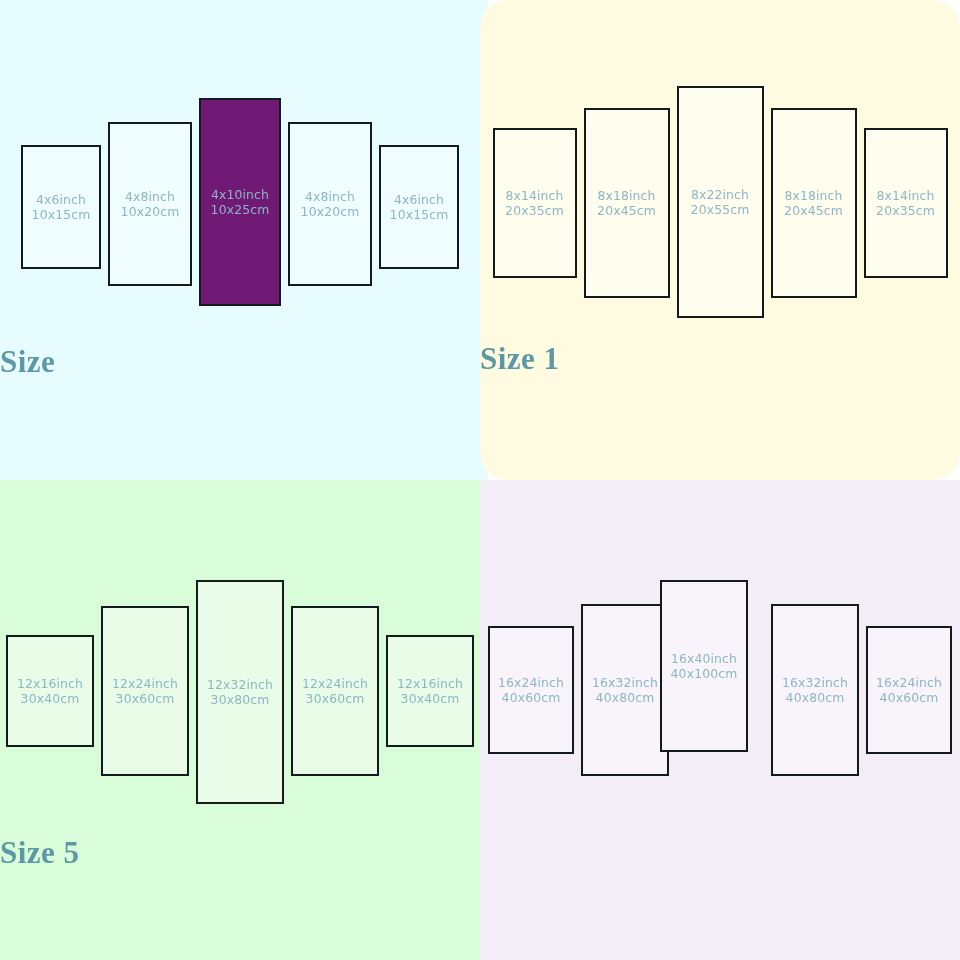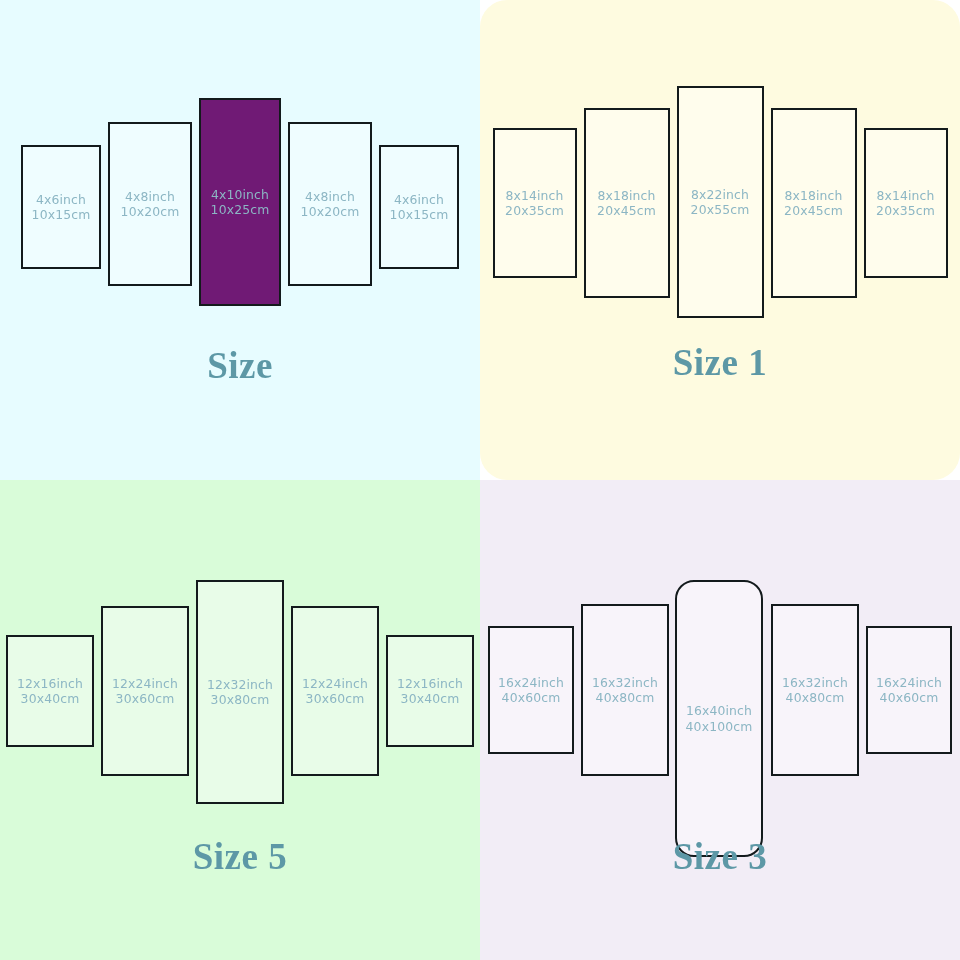--- a/index.html
+++ b/index.html
@@ -37,33 +37,33 @@
     line-height:15.5px;
     letter-spacing:0.15px;
     white-space:nowrap;
     font-family:"DejaVu Sans", sans-serif;
     font-weight:400;
   }
   .panel-label .ln{display:block;}
   .quad-title{
     position:absolute;
     left:0;width:480px;
-    text-align:center;
+    text-align:left;
     color:#5d98a6;
     font-family:"Liberation Serif", serif;
     font-weight:700;
-    font-size:37px;
+    font-size:31px;
     letter-spacing:0.5px;
   }
 </style>
 </head>
 <body>
 
 <div id="chart">
-    <div class="quadrant" style="background: rgb(231, 252, 255);">
+    <div class="quadrant" style="background: rgb(231, 252, 255); padding-left: 8px;">
       <div class="panel" style="position: absolute; left: 21px; top: 145px; width: 80px; height: 124px; background: rgb(239, 253, 255);">
         <div class="panel-label">
           <span class="ln">4x6inch</span>
           <span class="ln">10x15cm</span>
         </div>
       </div>
       <div class="panel" style="position: absolute; left: 108px; top: 122px; width: 84px; height: 164px; background: rgb(239, 253, 255);">
         <div class="panel-label">
           <span class="ln">4x8inch</span>
           <span class="ln">10x20cm</span>
@@ -161,33 +161,32 @@
           <span class="ln">16x24inch</span>
           <span class="ln">40x60cm</span>
         </div>
       </div>
       <div class="panel" style="position: absolute; left: 101px; top: 124px; width: 88px; height: 172px; background: rgb(248, 244, 250);">
         <div class="panel-label">
           <span class="ln">16x32inch</span>
           <span class="ln">40x80cm</span>
         </div>
       </div>
-      <div class="panel" style="position: absolute; left: 195px; top: 100px; width: 88px; height: 277px; background: rgb(248, 244, 250); border-radius: 19px;">
+      <div class="panel" style="position: absolute; left: 180px; top: 100px; width: 88px; height: 172px; background: rgb(248, 244, 250);">
         <div class="panel-label">
           <span class="ln">16x40inch</span>
           <span class="ln">40x100cm</span>
         </div>
       </div>
       <div class="panel" style="position: absolute; left: 291px; top: 124px; width: 88px; height: 172px; background: rgb(248, 244, 250);">
         <div class="panel-label">
           <span class="ln">16x32inch</span>
           <span class="ln">40x80cm</span>
         </div>
       </div>
       <div class="panel" style="position: absolute; left: 386px; top: 146px; width: 86px; height: 128px; background: rgb(248, 244, 250);">
         <div class="panel-label">
           <span class="ln">16x24inch</span>
           <span class="ln">40x60cm</span>
         </div>
       </div>
-      <div class="quad-title" style="top: 355px;">Size 3</div>
     </div>
   </div>
 
 </body></html>

